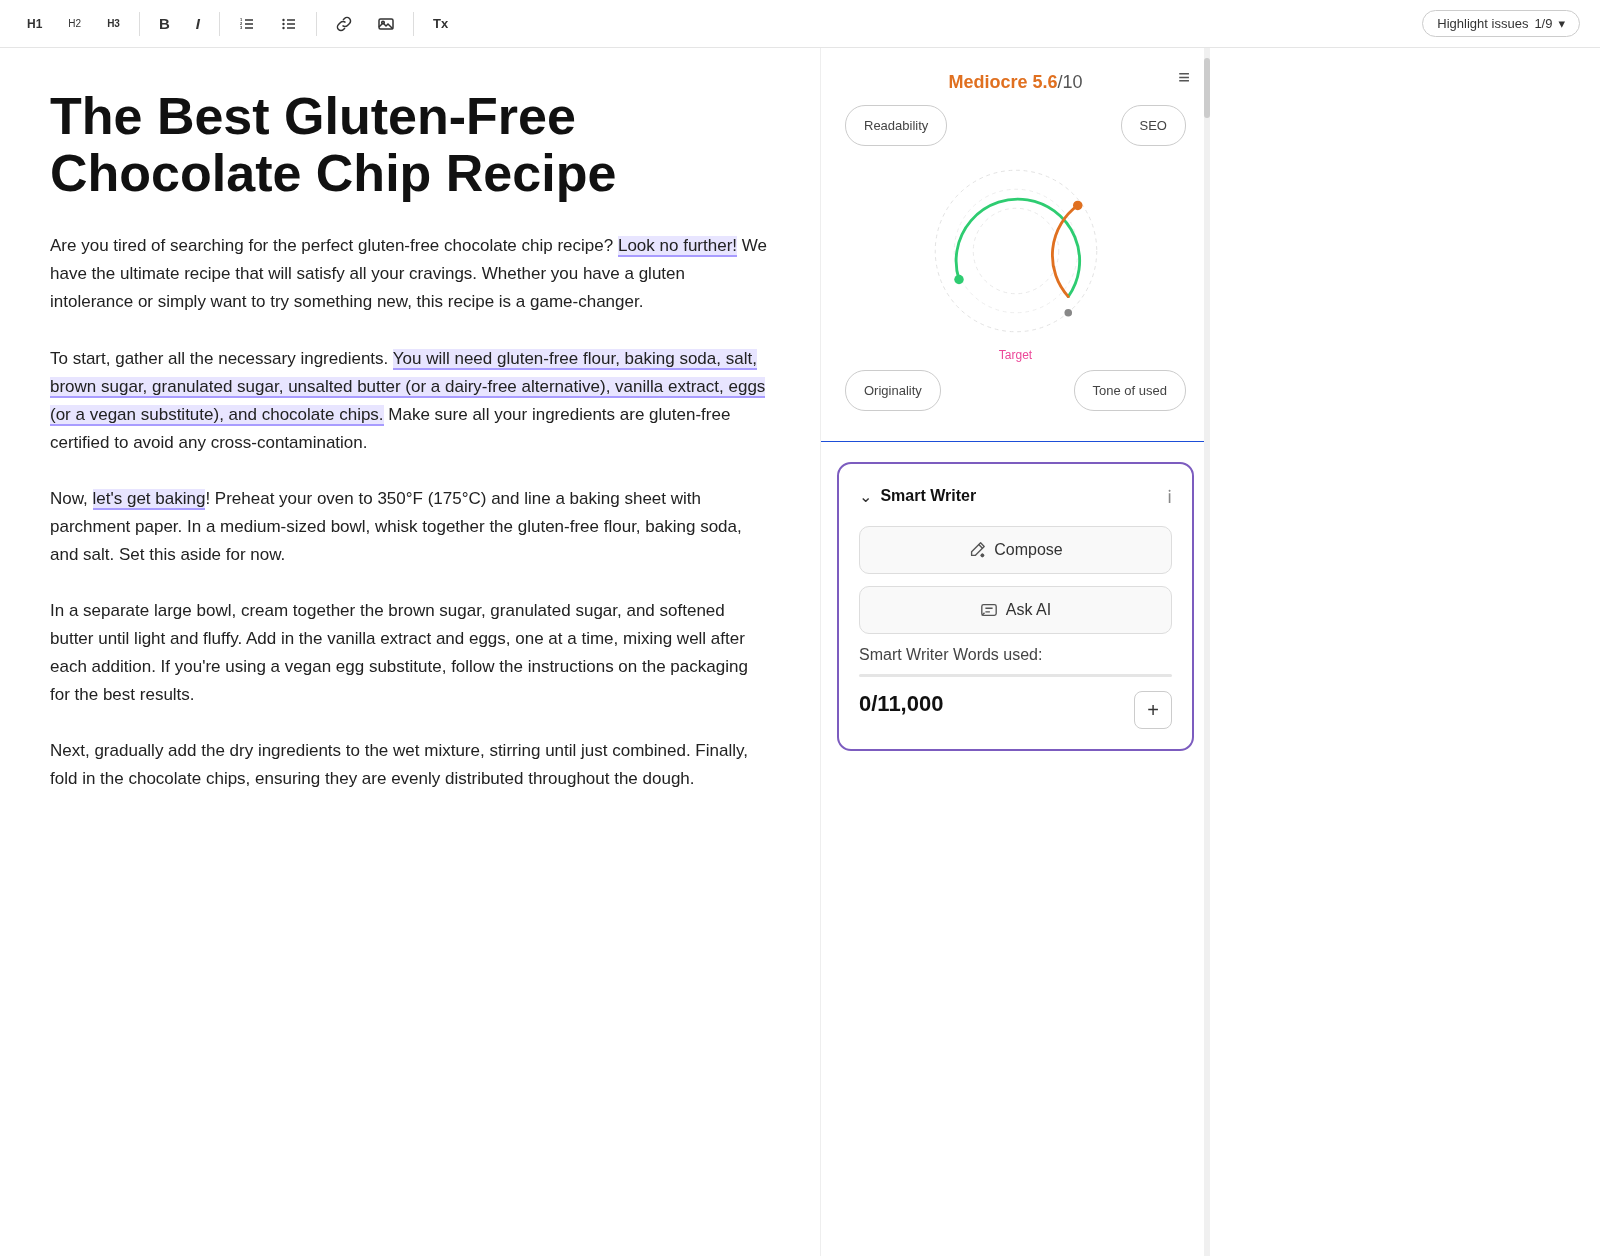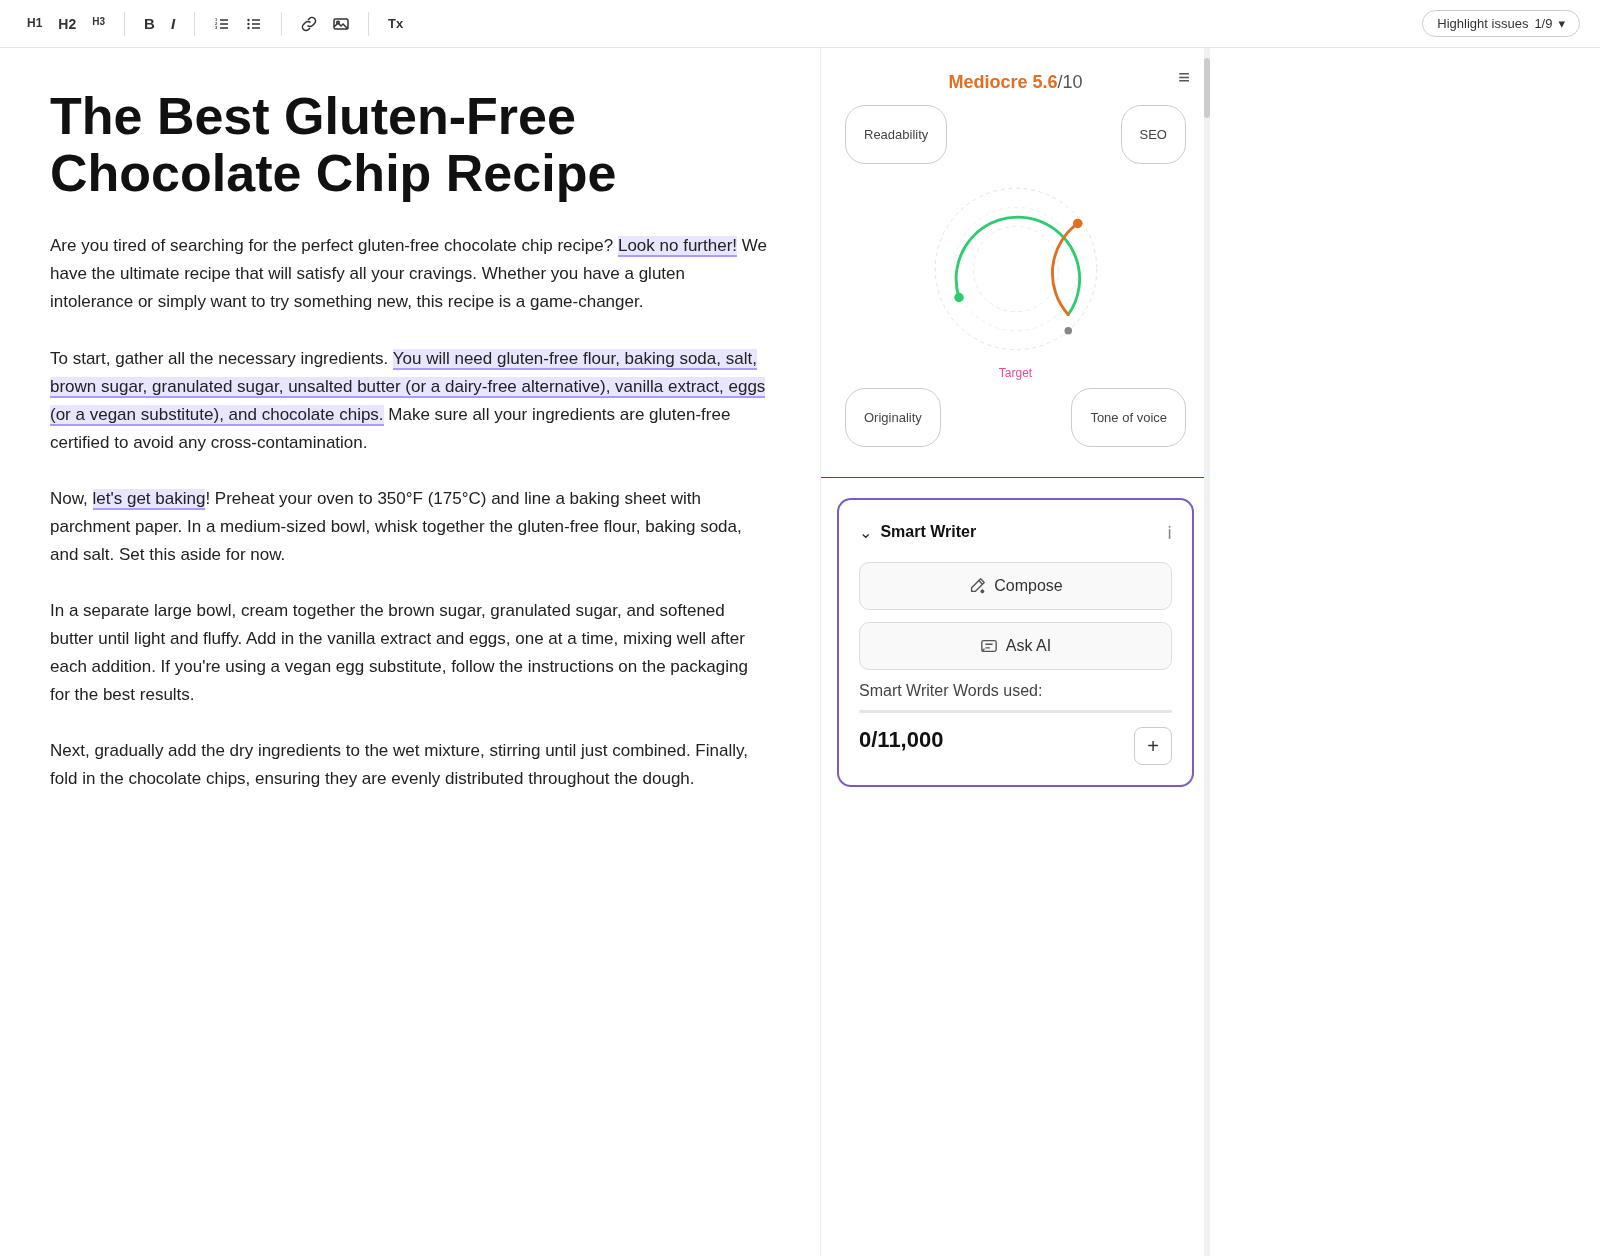--- a/index.html
+++ b/index.html
@@ -18,22 +18,22 @@
       display: flex;
       align-items: center;
       padding: 10px 20px;
       border-bottom: 1px solid #e5e5e5;
       gap: 6px;
       background: #fff;
       flex-shrink: 0;
     }
     .toolbar-group {
       display: flex;
-      align-items: flex-start;
-      gap: 2px;
+      align-items: center;
+      gap: 12px;
     }
     .toolbar-sep {
       width: 1px;
       height: 24px;
       background: #ddd;
       margin: 0 6px;
     }
     .tb-btn {
       border: none;
       background: transparent;
@@ -41,21 +41,21 @@
       padding: 4px 7px;
       border-radius: 4px;
       font-size: 13px;
       font-weight: 600;
       color: #333;
       display: flex;
       align-items: center;
       justify-content: center;
     }
     .tb-btn.h1 { font-size: 12px; font-weight: 700; }
-    .tb-btn.h2 { font-size: 14px; font-weight: 700; }
+    .tb-btn.h2 { font-size: 10px; font-weight: 400; }
     .tb-btn.h3 { font-size: 10px; font-weight: 700; }
     .tb-btn.bold { font-weight: 900; font-size: 15px; }
     .tb-btn.italic { font-style: italic; font-size: 15px; }
     .tb-btn svg { width: 16px; height: 16px; }
 
     .highlight-btn {
       margin-left: auto;
       border: 1.5px solid #ccc;
       border-radius: 20px;
       padding: 5px 14px;
@@ -150,21 +150,21 @@
 
     
     .score-tabs {
       display: flex;
       justify-content: space-between;
       margin-bottom: 10px;
     }
     .score-tab {
       border: 1.5px solid #ccc;
       border-radius: 20px;
-      padding: 21px 18px;
+      padding: 12px 18px;
       font-size: 13px;
       color: #444;
       background: #fff;
       cursor: pointer;
     }
 
     
     .gauge-container {
       display: flex;
       justify-content: center;
@@ -432,21 +432,21 @@
           <circle cx="165" cy="52" r="5" fill="#e07020"></circle>
 
           <circle cx="155" cy="165" r="4" fill="#888"></circle>
         </svg>
       </div>
 
       <div class="gauge-target-label">Target</div>
 
       <div class="score-tabs-bottom score-tabs">
         <button class="score-tab">Originality</button>
-        <button class="score-tab">Tone of voice</button>
+        <button class="score-tab">Tone of used</button>
       </div>
     </div>
 
     <div class="smart-writer-panel">
 
       <div class="sw-header">
         <div class="sw-header-left">
           <span class="sw-chevron">⌄</span>
           <span class="sw-title">Smart Writer</span>
         </div>

